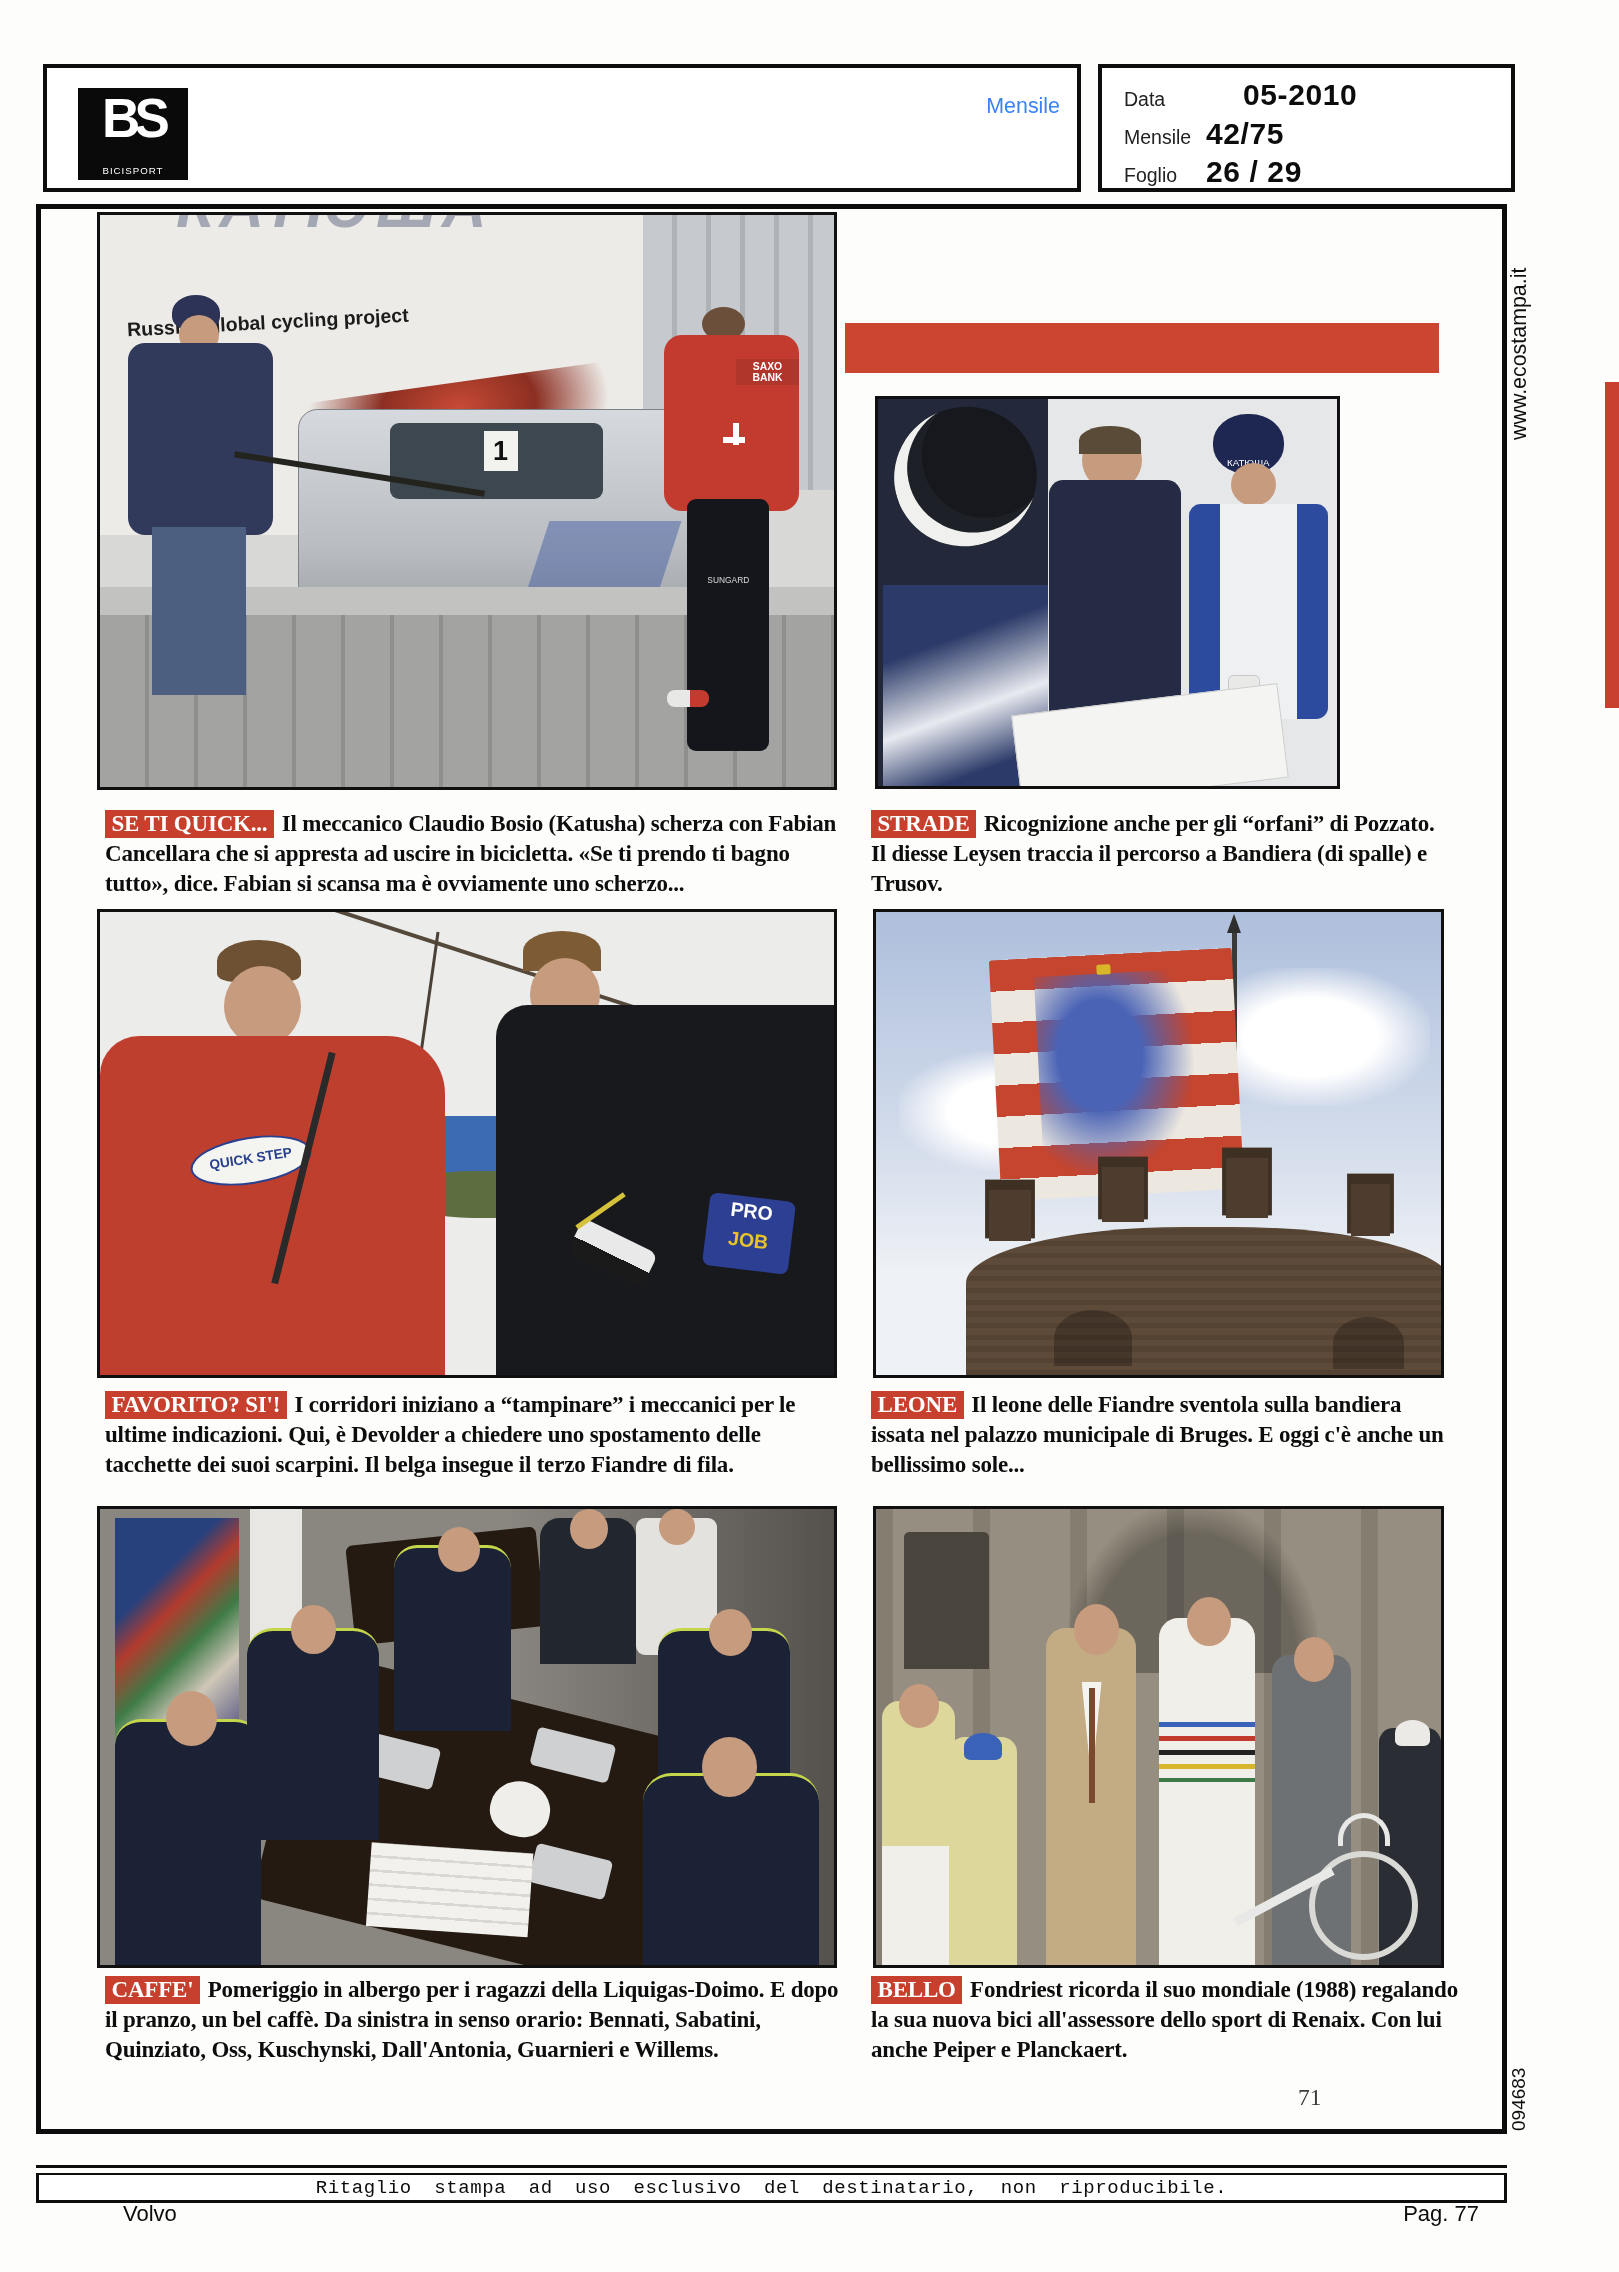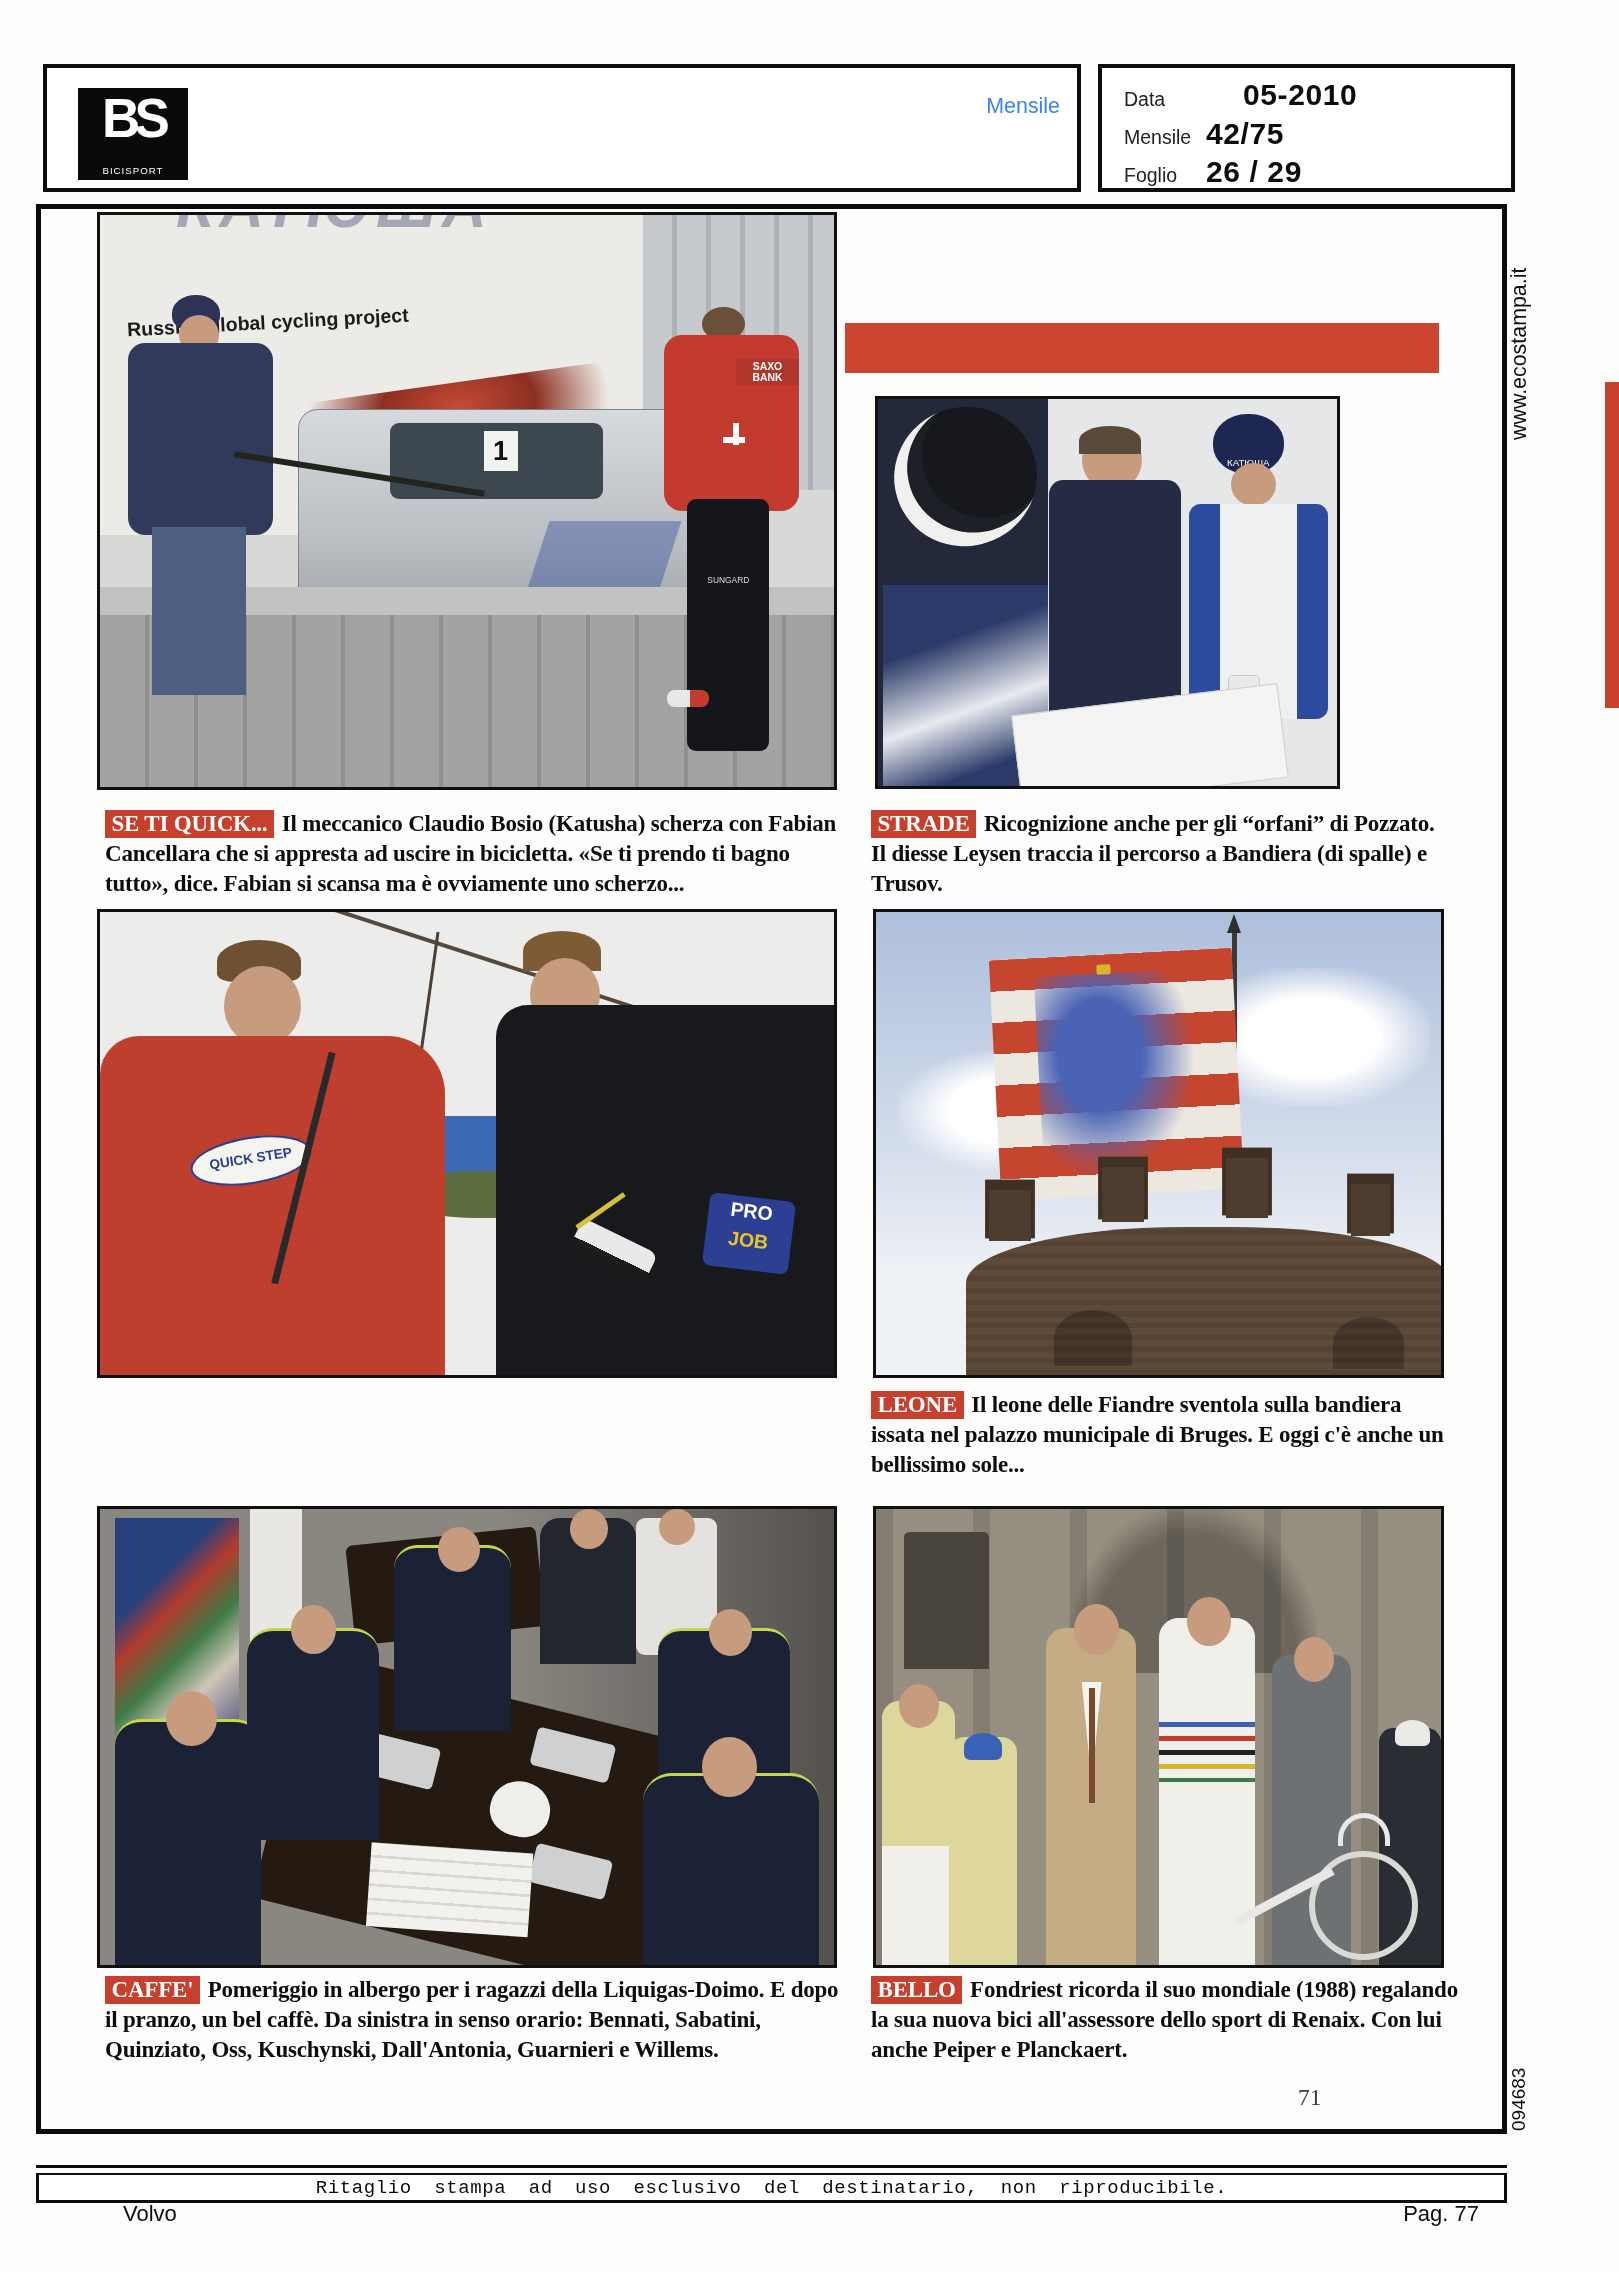--- a/index.html
+++ b/index.html
@@ -170,20 +170,23 @@
     <div class="blob" style="left:16%;bottom:0;width:86%;height:32%;background:repeating-linear-gradient(0deg,rgba(0,0,0,.10) 0 5.2px,transparent 5.2px 11.7px),#5d4a38;border-radius:45% 45% 0 0 / 38% 38% 0 0;">
       <div class="blob" style="left:18%;bottom:6%;width:78px;height:56px;background:rgba(0,0,0,.25);border-radius:50% 50% 0 0;"></div>
       <div class="blob" style="right:10%;bottom:4%;width:71px;height:52px;background:rgba(0,0,0,.25);border-radius:50% 50% 0 0;"></div>
     </div>
     <div class="blob" style="left:20%;bottom:29%;width:42px;height:51px;background:#4e3d2e;box-shadow:0 -6.5px 0 3.9px #3e3023;"></div>
     <div class="blob" style="left:40%;bottom:33%;width:42px;height:55px;background:#4e3d2e;box-shadow:0 -6.5px 0 3.9px #3e3023;"></div>
     <div class="blob" style="left:62%;bottom:34%;width:42px;height:60px;background:#4e3d2e;box-shadow:0 -6.5px 0 3.9px #3e3023;"></div>
     <div class="blob" style="left:84%;bottom:30%;width:39px;height:52px;background:#4e3d2e;box-shadow:0 -6.5px 0 3.9px #3e3023;"></div>
   </div>
 
+  <div class="cap" style="left:105px;top:1390px;width:737px;">
+    <span class="tag">FAVORITO? SI'!</span><span>I corridori iniziano a “tampinare” i meccanici per le ultime indicazioni. Qui, è Devolder a chiedere uno spostamento delle tacchette dei suoi scarpini. Il belga insegue il terzo Fiandre di fila.</span>
+  </div>
 
   <div class="cap" style="left:871px;top:1390px;width:587px;">
     <span class="tag">LEONE</span><span>Il leone delle Fiandre sventola sulla bandiera issata nel palazzo municipale di Bruges. E oggi c'è anche un bellissimo sole...</span>
   </div>
 
   <div class="ph" style="left:97px;top:1506px;width:740px;height:462px;background:linear-gradient(90deg,#8a8781 0 55%,#55524e 100%);">
     <div class="blob" style="left:2%;top:2%;width:17%;height:54%;background:linear-gradient(135deg,#27417c 0 28%,#b33b2d 40%,#3e7a46 55%,#cfc7b8 70%,#2b2e6e 100%);"></div>
     <div class="blob" style="left:20.5%;top:0;width:7%;height:62%;background:#e8e7e3;"></div>
     <div class="blob" style="right:16%;top:2%;width:11%;height:30%;background:#e3e2de;border-radius:9px;"></div>
     <div class="skin blob" style="right:19%;top:0;width:36px;height:36px;"></div>

